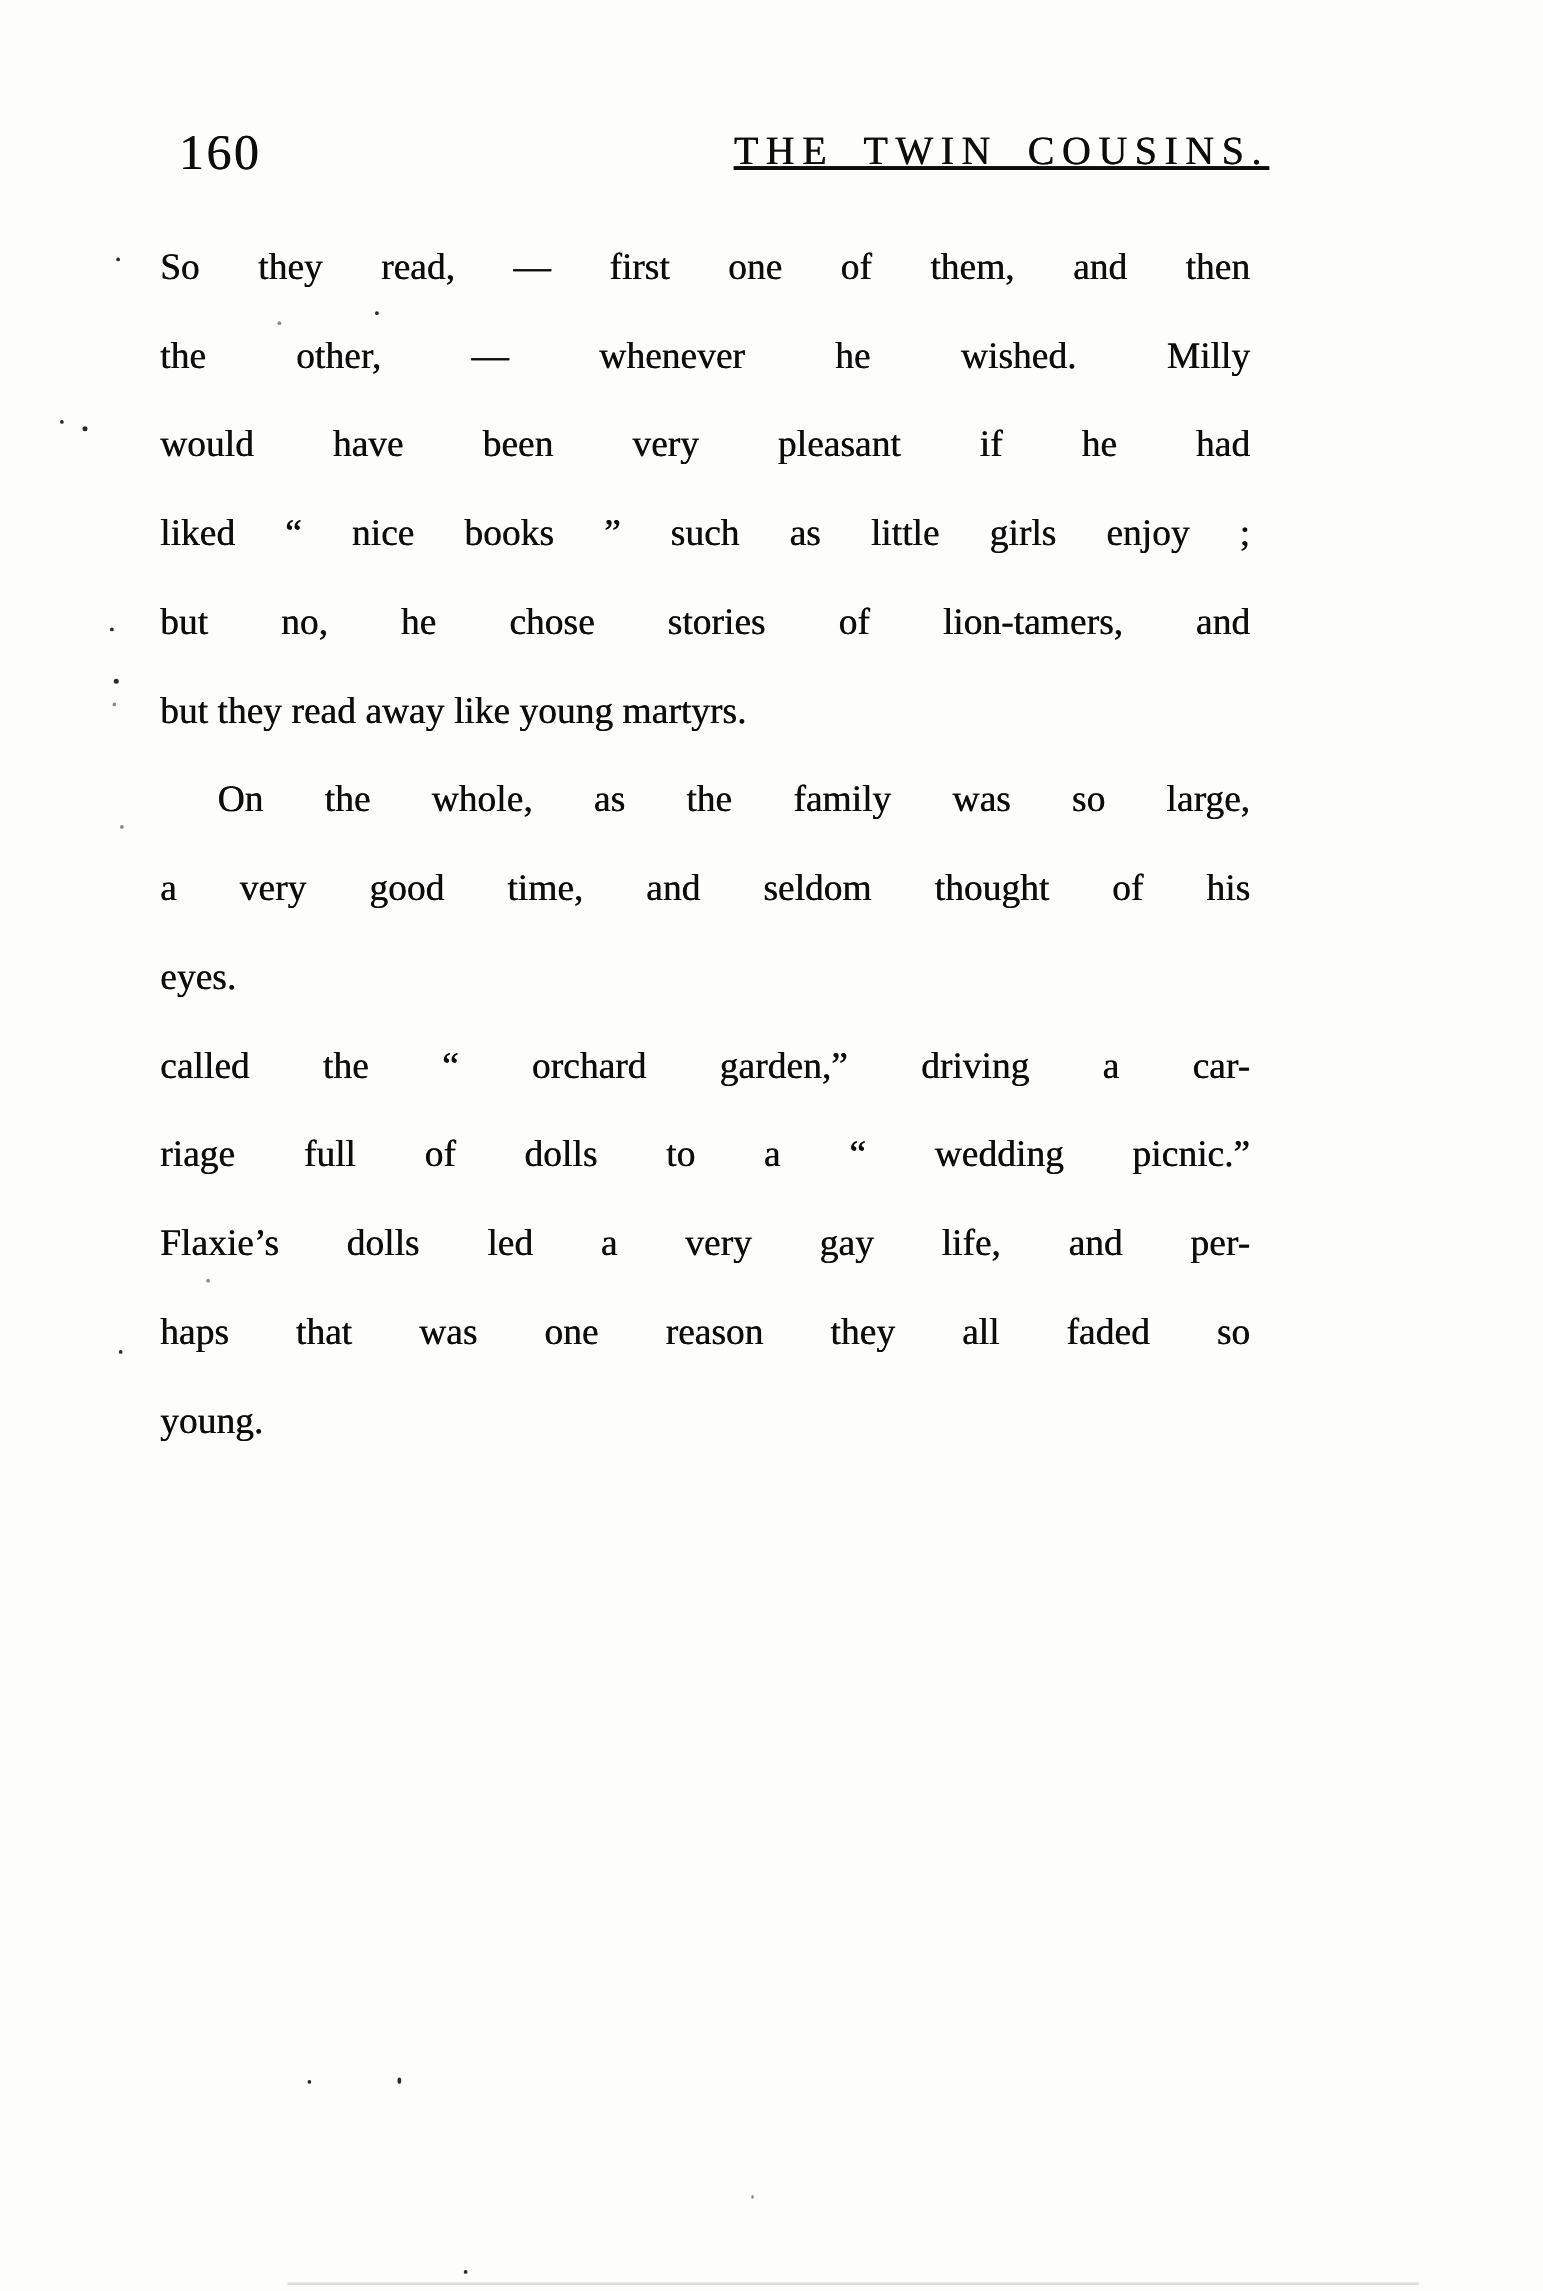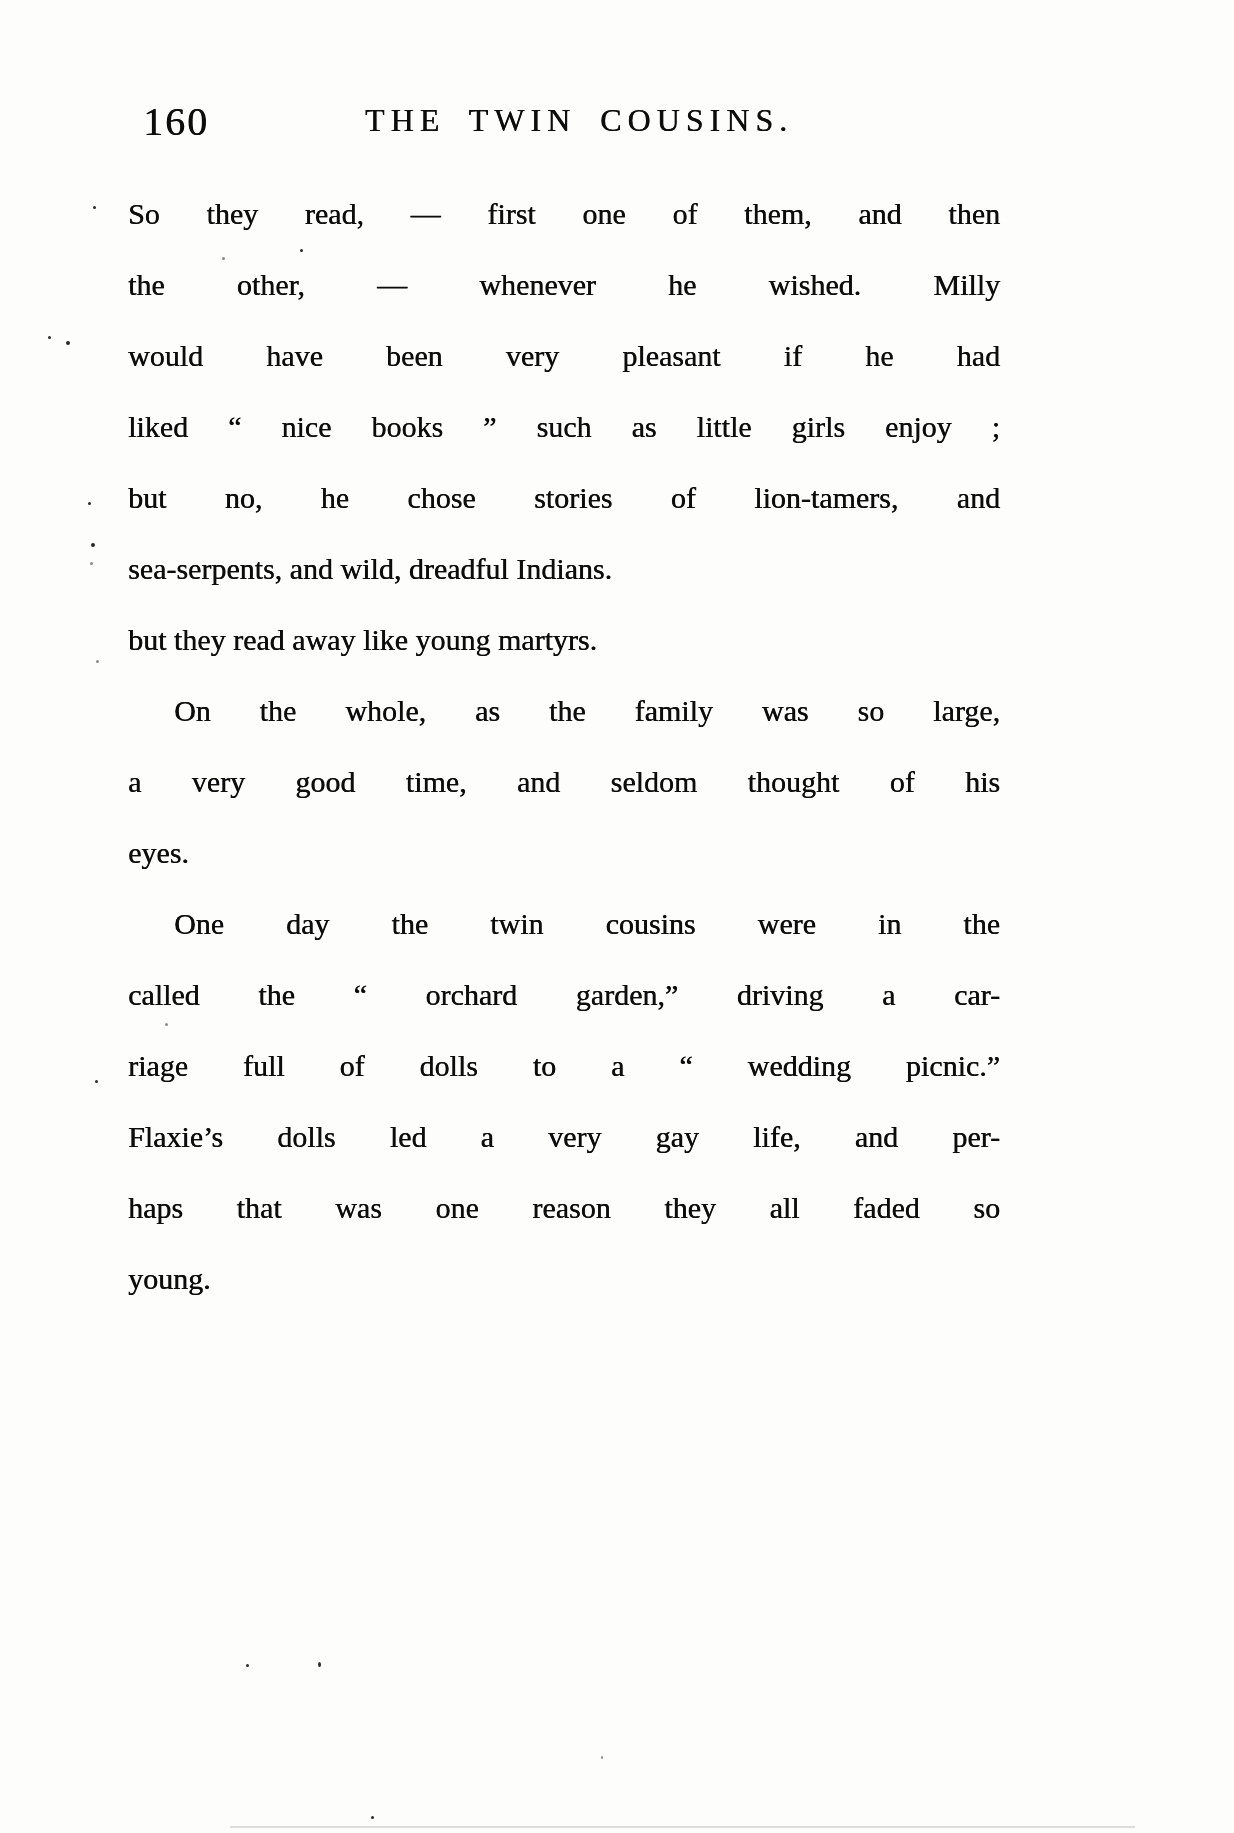--- a/index.html
+++ b/index.html
@@ -30,25 +30,26 @@
     top: 2px;
     font-size: 40px;
     letter-spacing: 2px;
     text-shadow: 0.4px 0 0 currentColor;
   }
   .head-title {
     position: absolute;
     left: 0;
     top: 6px;
     width: 100%;
-    text-align: center;
+    text-align: right;
     font-size: 32px;
     letter-spacing: 6px;
     word-spacing: 10px;
     text-shadow: 0.4px 0 0 currentColor;
+    text-decoration: underline;
   }
 
   
   .text-block {
     position: absolute;
     left: 128px;
     top: 178px;
     width: 872px;
   }
   .line {
@@ -91,26 +92,24 @@
     <div class="page-number">160</div>
     <div class="head-title">THE TWIN COUSINS.</div>
   </div>
 
   <div class="text-block">
     <div class="line">So they read, — first one of them, and then</div>
     <div class="line">the other, — whenever he wished. Milly</div>
     <div class="line">would have been very pleasant if he had</div>
     <div class="line">liked “ nice books ” such as little girls enjoy ;</div>
     <div class="line">but no, he chose stories of lion-tamers, and</div>
-    <div class="line para-end">sea-serpents, and wild, dreadful Indians.</div>
     <div class="line para-end">but they read away like young martyrs.</div>
     <div class="line indent">On the whole, as the family was so large,</div>
     <div class="line">a very good time, and seldom thought of his</div>
     <div class="line para-end">eyes.</div>
-    <div class="line indent">One day the twin cousins were in the</div>
     <div class="line">called the “ orchard garden,” driving a car-</div>
     <div class="line">riage full of dolls to a “ wedding picnic.”</div>
     <div class="line">Flaxie’s dolls led a very gay life, and per-</div>
     <div class="line">haps that was one reason they all faded so</div>
     <div class="line para-end">young.</div>
   </div>
 
   <div class="speck" style="left:93px;  top:206px;  width:3px; height:3px;"></div>
   <div class="speck light" style="left:222px; top:257px;  width:3px; height:3px;"></div>
   <div class="speck" style="left:300px; top:249px;  width:3px; height:3px;"></div>

